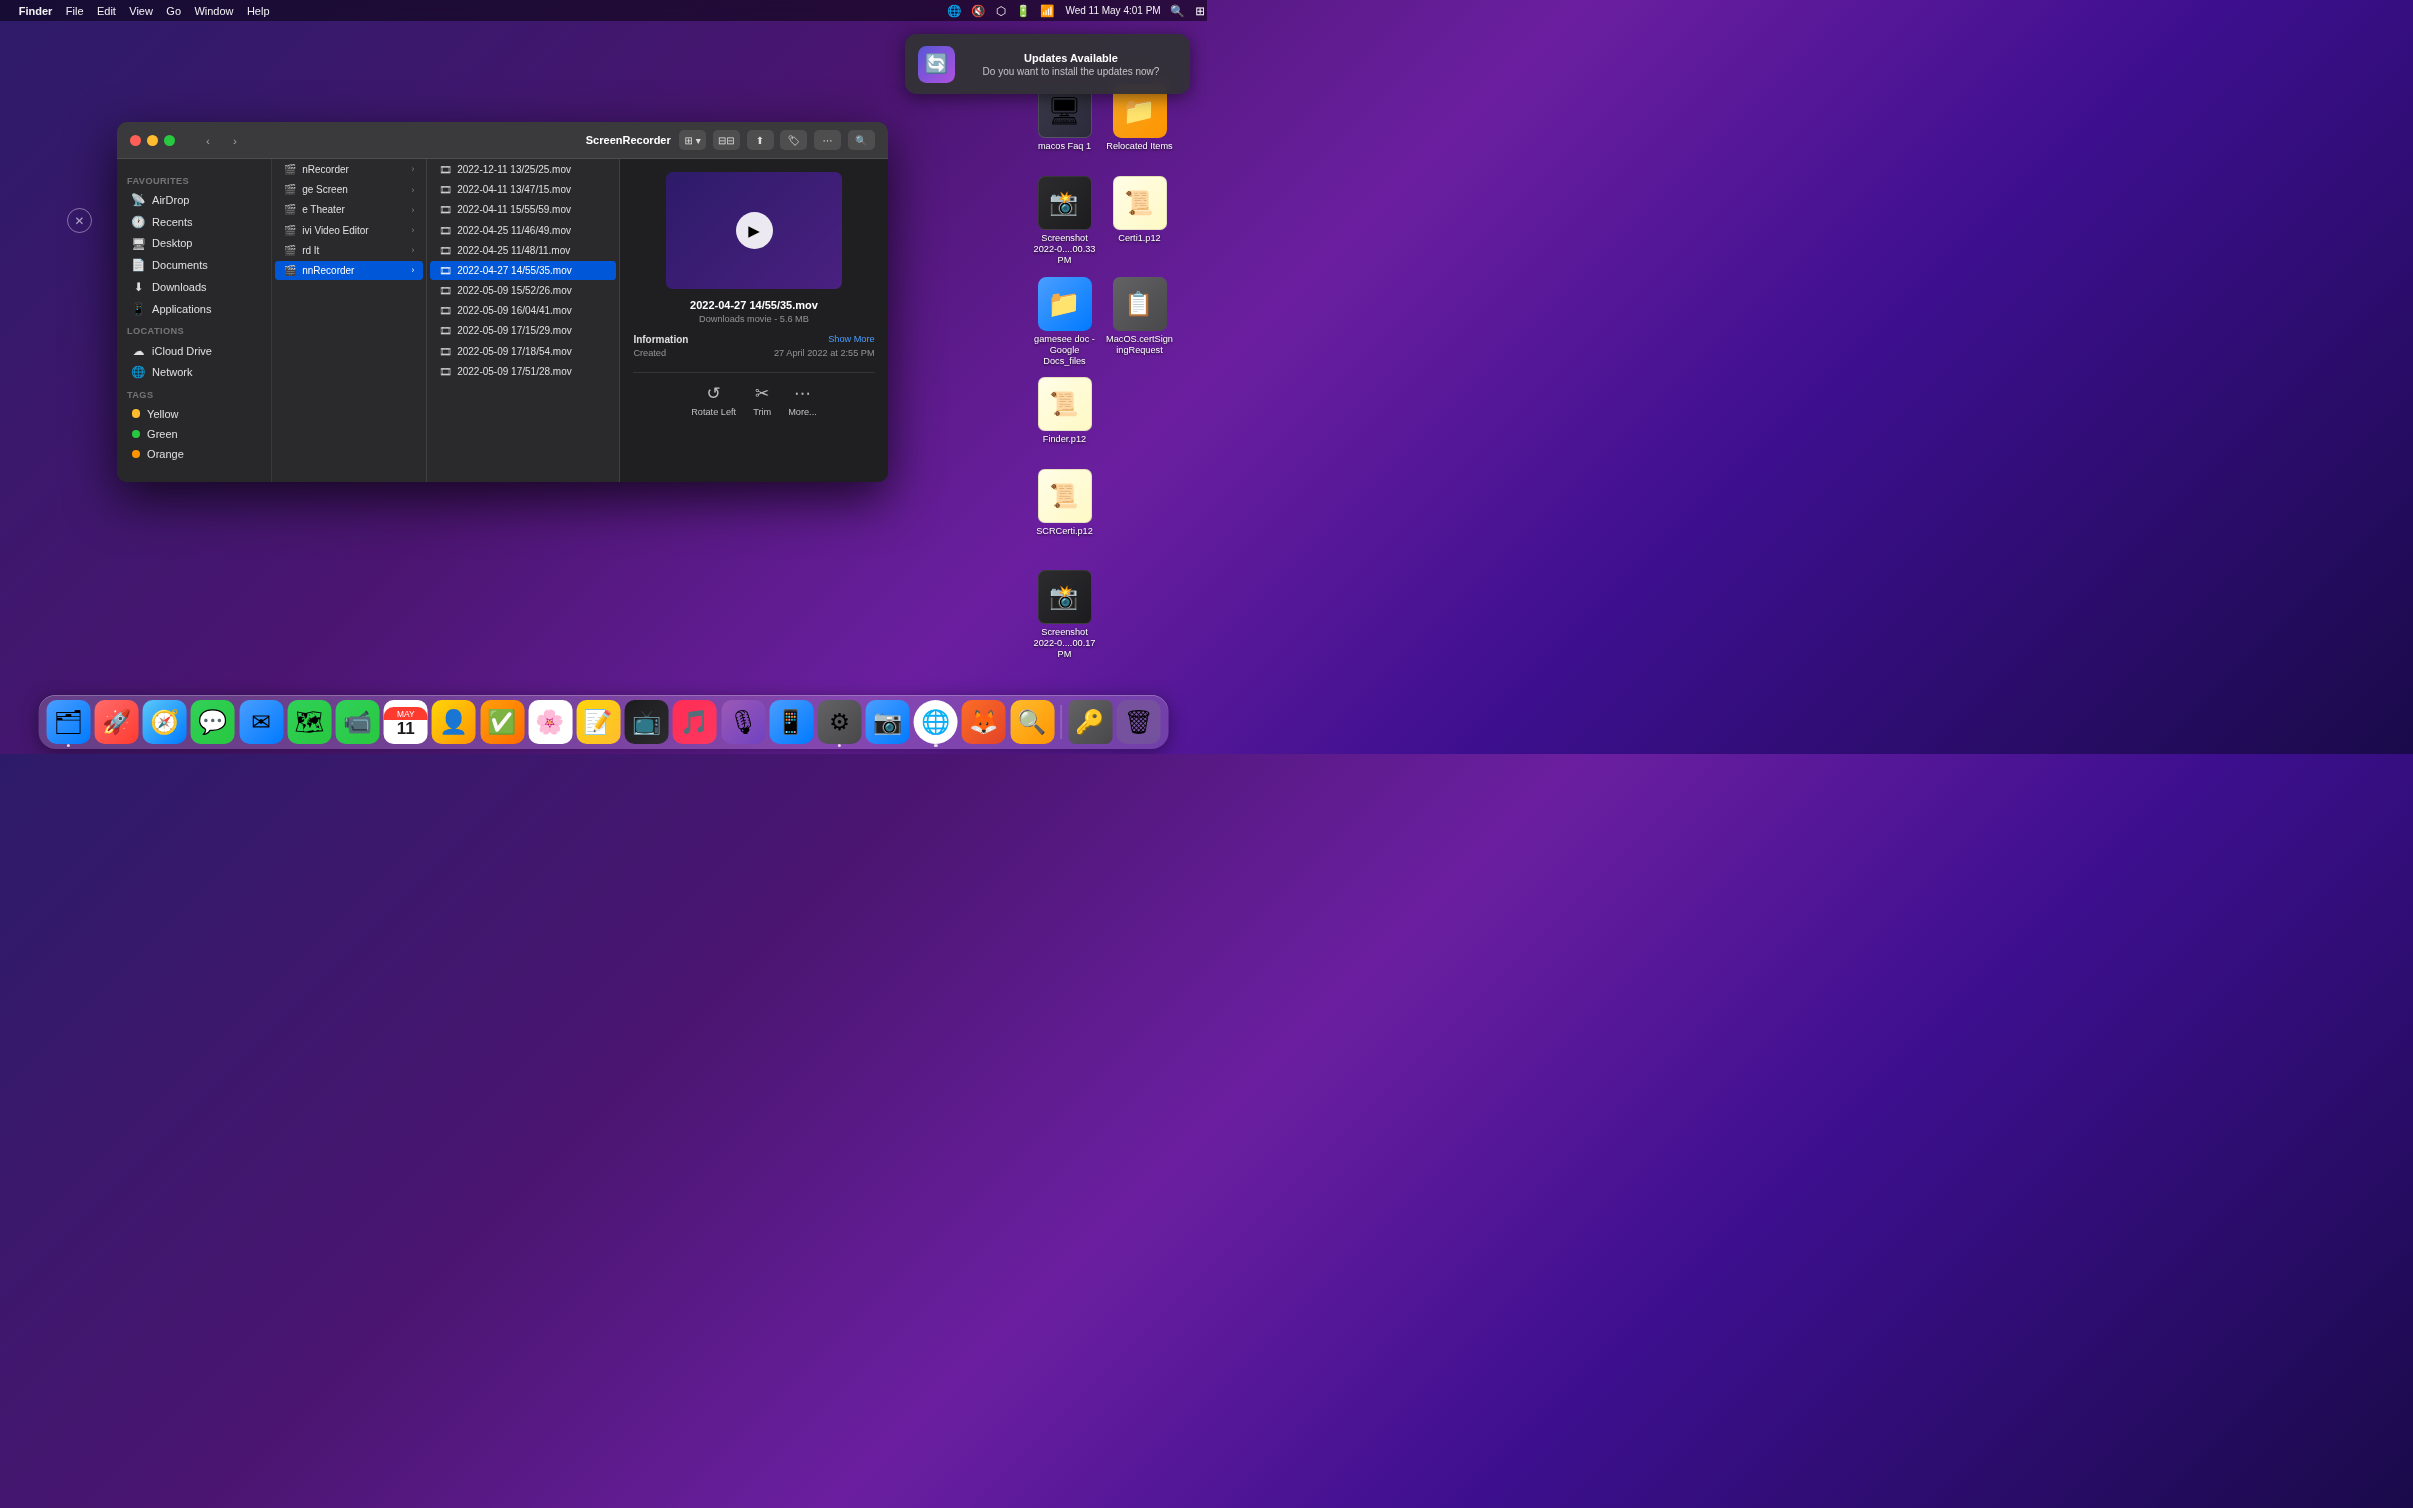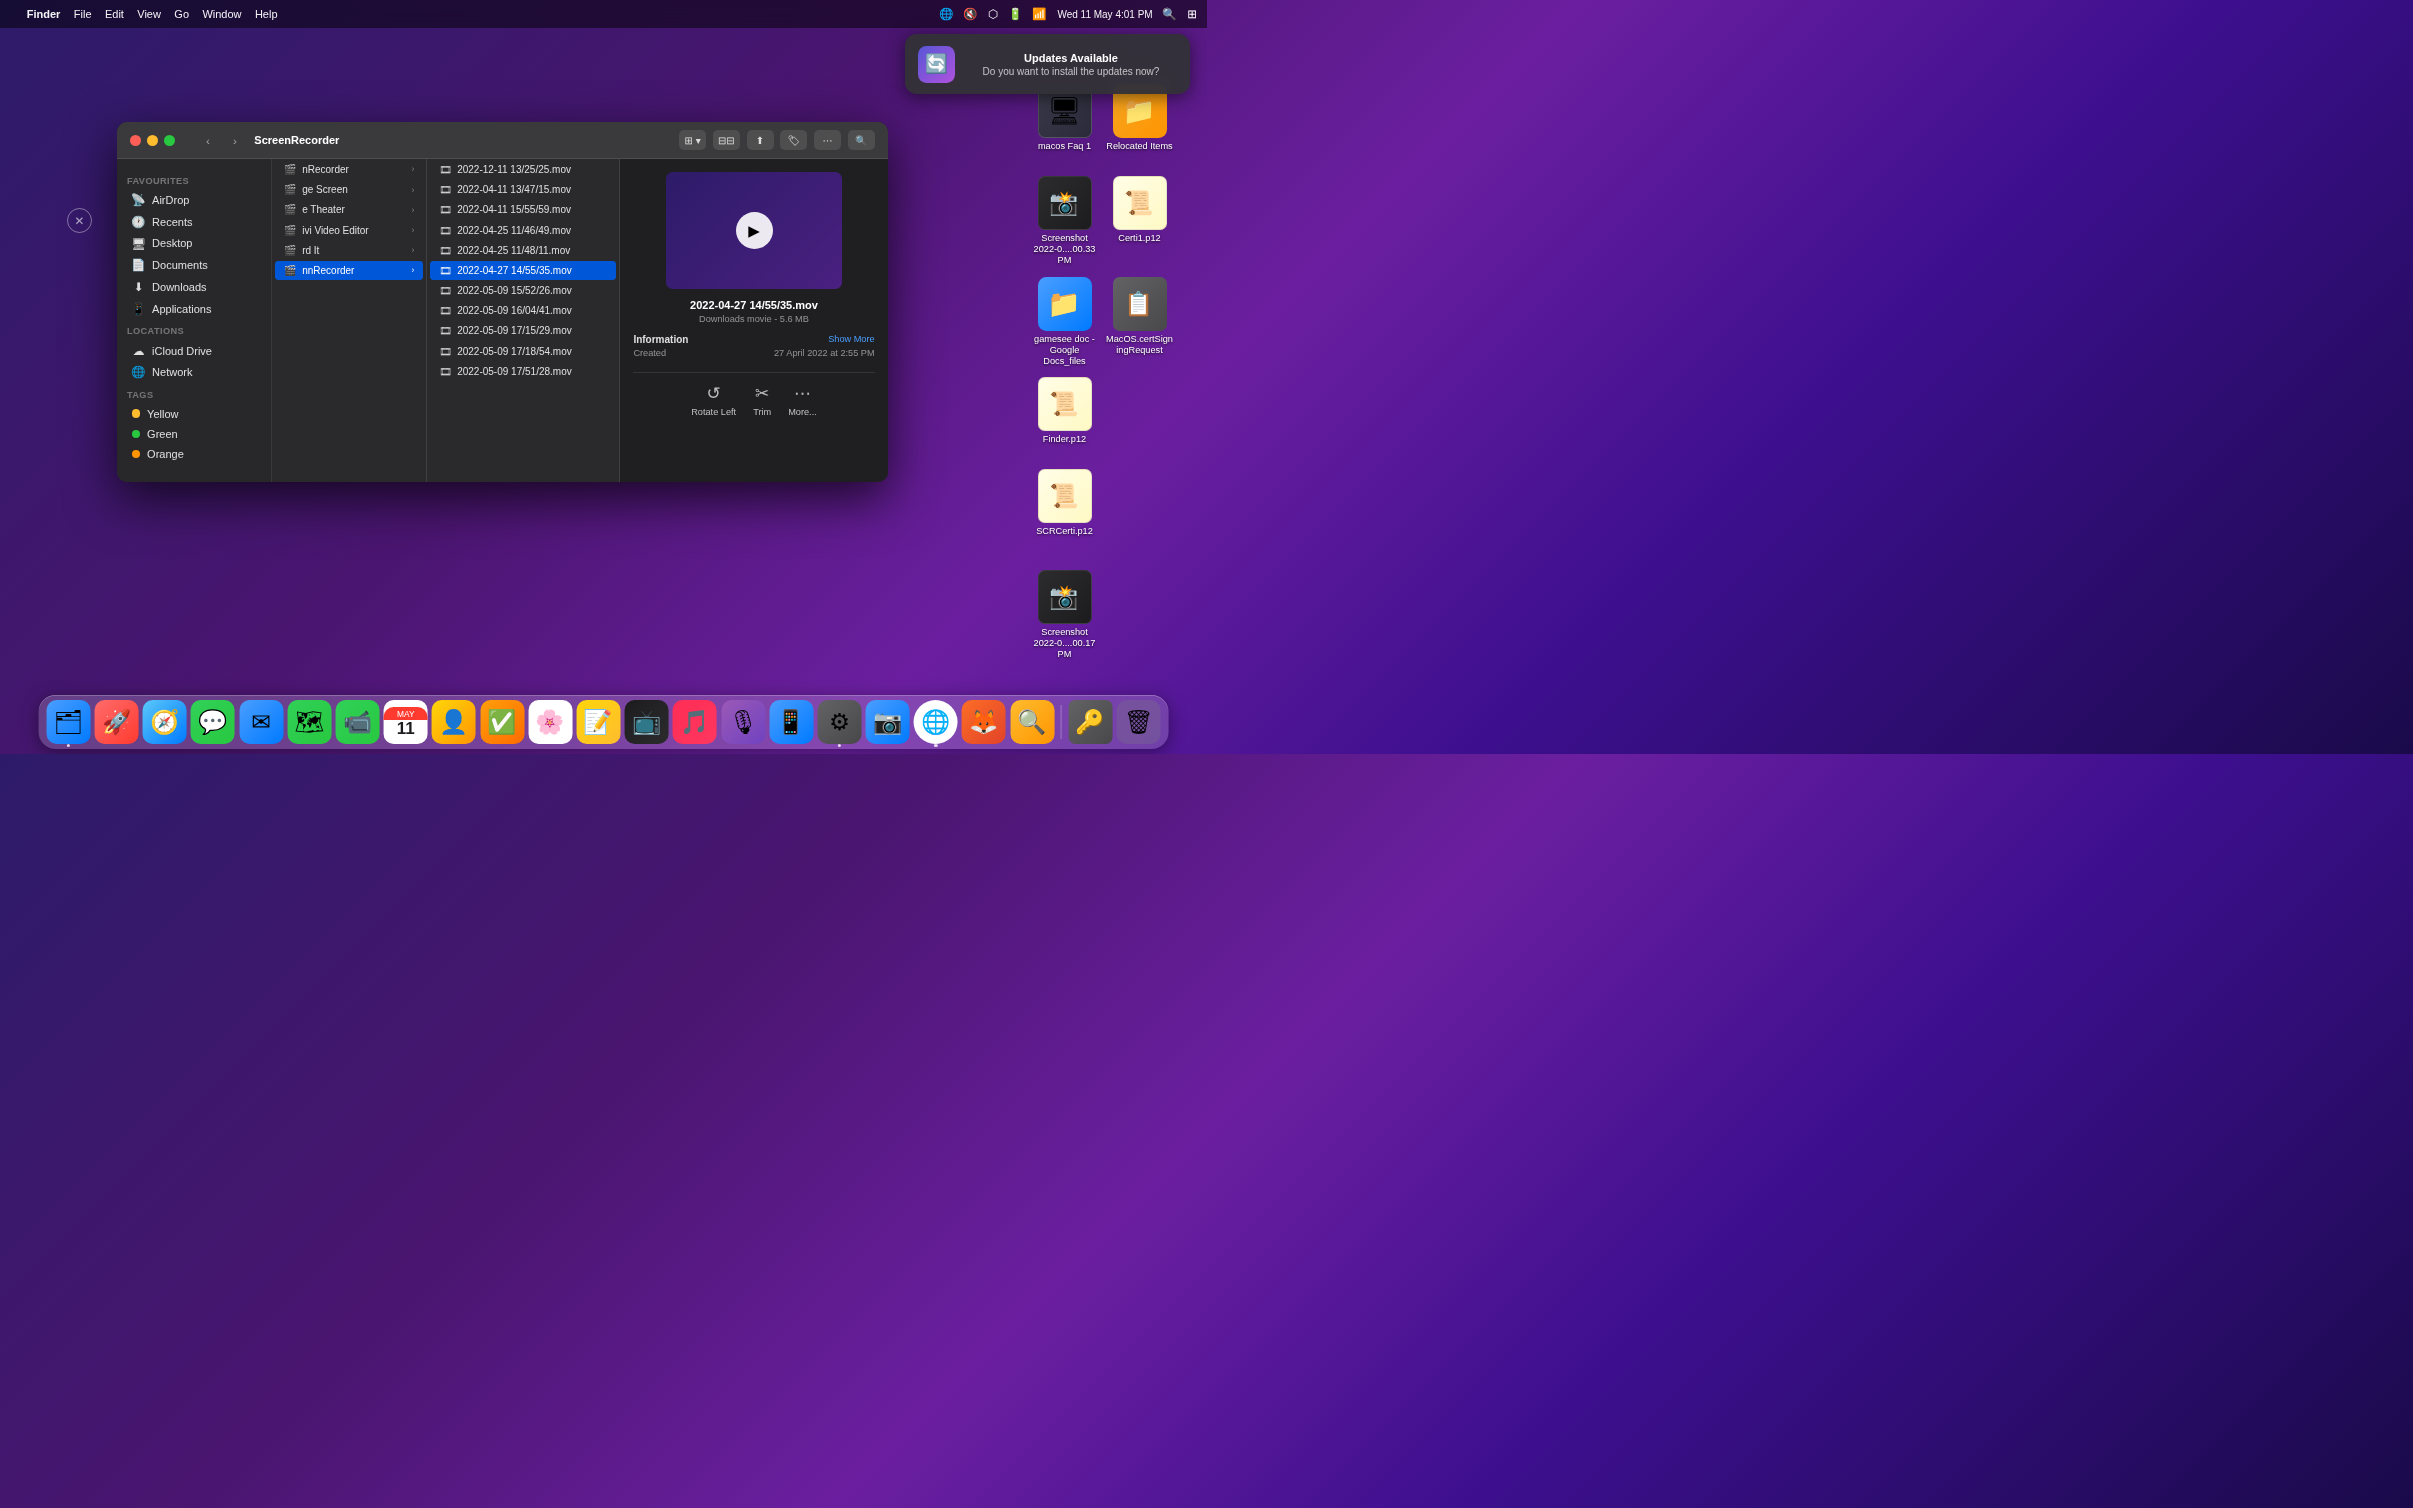--- a/index.html
+++ b/index.html
@@ -10,25 +10,25 @@
       overflow: hidden;
       font-family: -apple-system, BlinkMacSystemFont, 'SF Pro Text', 'Helvetica Neue', sans-serif;
       background: linear-gradient(135deg, #2d1b69 0%, #4a1570 30%, #6b1fa0 50%, #3d0f8f 70%, #1a0a4a 100%);
       position: relative;
     }
 
     
     .menubar {
       position: absolute;
       top: 0; left: 0; right: 0;
-      height: 28px;
+      height: 21px;
       background: rgba(0,0,0,0.5);
       backdrop-filter: blur(17px);
       display: flex;
-      padding: 0 10px;
+      padding: 0 2px;
       z-index: 100;
       color: white;
       font-size: 11px;
     }
     .menubar-left { display: flex; align-items: center; gap: 13.4px; }
     .menubar-right { 
       display: flex; align-items: center; gap: 10px; 
       margin-left: auto;
       font-size: 10px;
     }
@@ -132,21 +132,21 @@
     .titlebar-nav { display: flex; gap: 5px; margin-left: 13.4px; }
     .nav-btn {
       width: 22px; height: 17px;
       background: none; border: none;
       color: rgba(255,255,255,0.5);
       font-size: 11.7px; cursor: pointer;
       display: flex; align-items: center; justify-content: center;
     }
     
     .titlebar-title {
-      flex: 1; text-align: left;
+      flex: 1; text-align: right;
       color: white; font-size: 11px; font-weight: 600;
     }
     
     .titlebar-actions {
       display: flex; gap: 6.7px; align-items: center;
     }
     .title-action-btn {
       background: rgba(255,255,255,0.1);
       border: none; border-radius: 5px;
       color: rgba(255,255,255,0.8);

